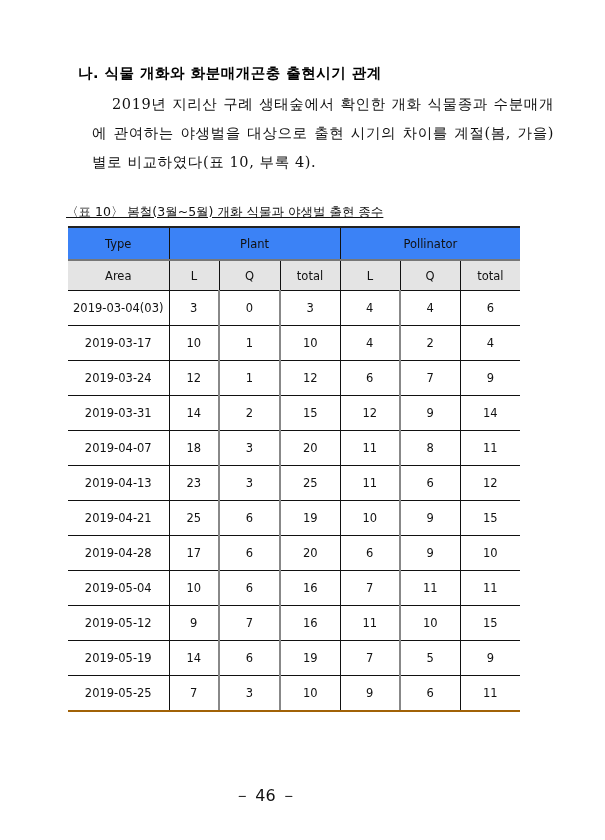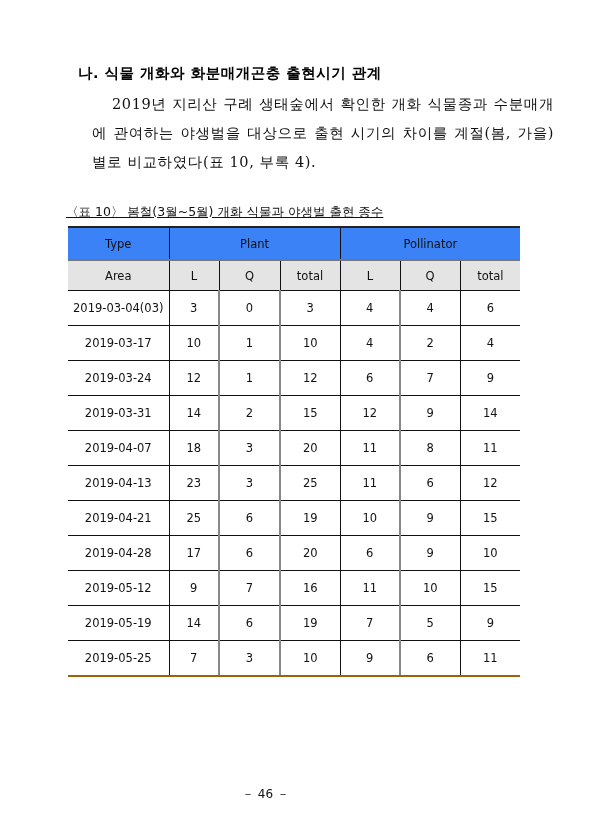--- a/index.html
+++ b/index.html
@@ -39,21 +39,21 @@
   }
   table.data tr > *:first-child { border-left: none; }
   table.data tr > *:last-child { border-right: none; }
   table.data thead tr.top th { border-top: 2px solid #222; height: 31px; background: #3b82f6; }
   table.data thead tr.sub th { height: 29px; background: #e4e4e4; border-top: 2px solid #777; }
   table.data tbody td { height: 34px; background: #fff; }
   table.data tbody tr:last-child td { border-bottom: 2px solid #a16207; }
   table.data td.inner { border-left: 2px solid #888; }
   .page-num {
     position: absolute; left: 0; width: 531px; top: 786px; text-align: center;
-    font-family: "DejaVu Sans", sans-serif; font-size: 12px; color: #111;
+    font-family: "DejaVu Sans", sans-serif; font-size: 16px; color: #111;
   }
 </style>
 </head>
 <body>
 
 <div class="heading">나. 식물 개화와 화분매개곤충 출현시기 관계</div>
 
 <div class="para"><span class="indent"></span><span>2019년  지리산 구례 생태숲에서 확인한 개화 식물종과 수분매개에 관여하는 야생벌을 대상으로 출현 시기의 차이를 계절(봄, 가을)별로 비교하였다(표 10, 부록 4).</span></div>
 
 <div class="caption">〈표 10〉 봄철(3월~5월) 개화 식물과 야생벌 출현 종수</div>
@@ -151,20 +151,29 @@
       <tr>
         <td>2019-04-28</td>
         <td>17</td>
         <td class="inner">6</td>
         <td class="inner">20</td>
         <td>6</td>
         <td class="inner">9</td>
         <td>10</td>
       </tr>
       <tr>
+        <td>2019-05-04</td>
+        <td>10</td>
+        <td class="inner">6</td>
+        <td class="inner">16</td>
+        <td>7</td>
+        <td class="inner">11</td>
+        <td>11</td>
+      </tr>
+      <tr>
         <td>2019-05-12</td>
         <td>9</td>
         <td class="inner">7</td>
         <td class="inner">16</td>
         <td>11</td>
         <td class="inner">10</td>
         <td>15</td>
       </tr>
       <tr>
         <td>2019-05-19</td>

